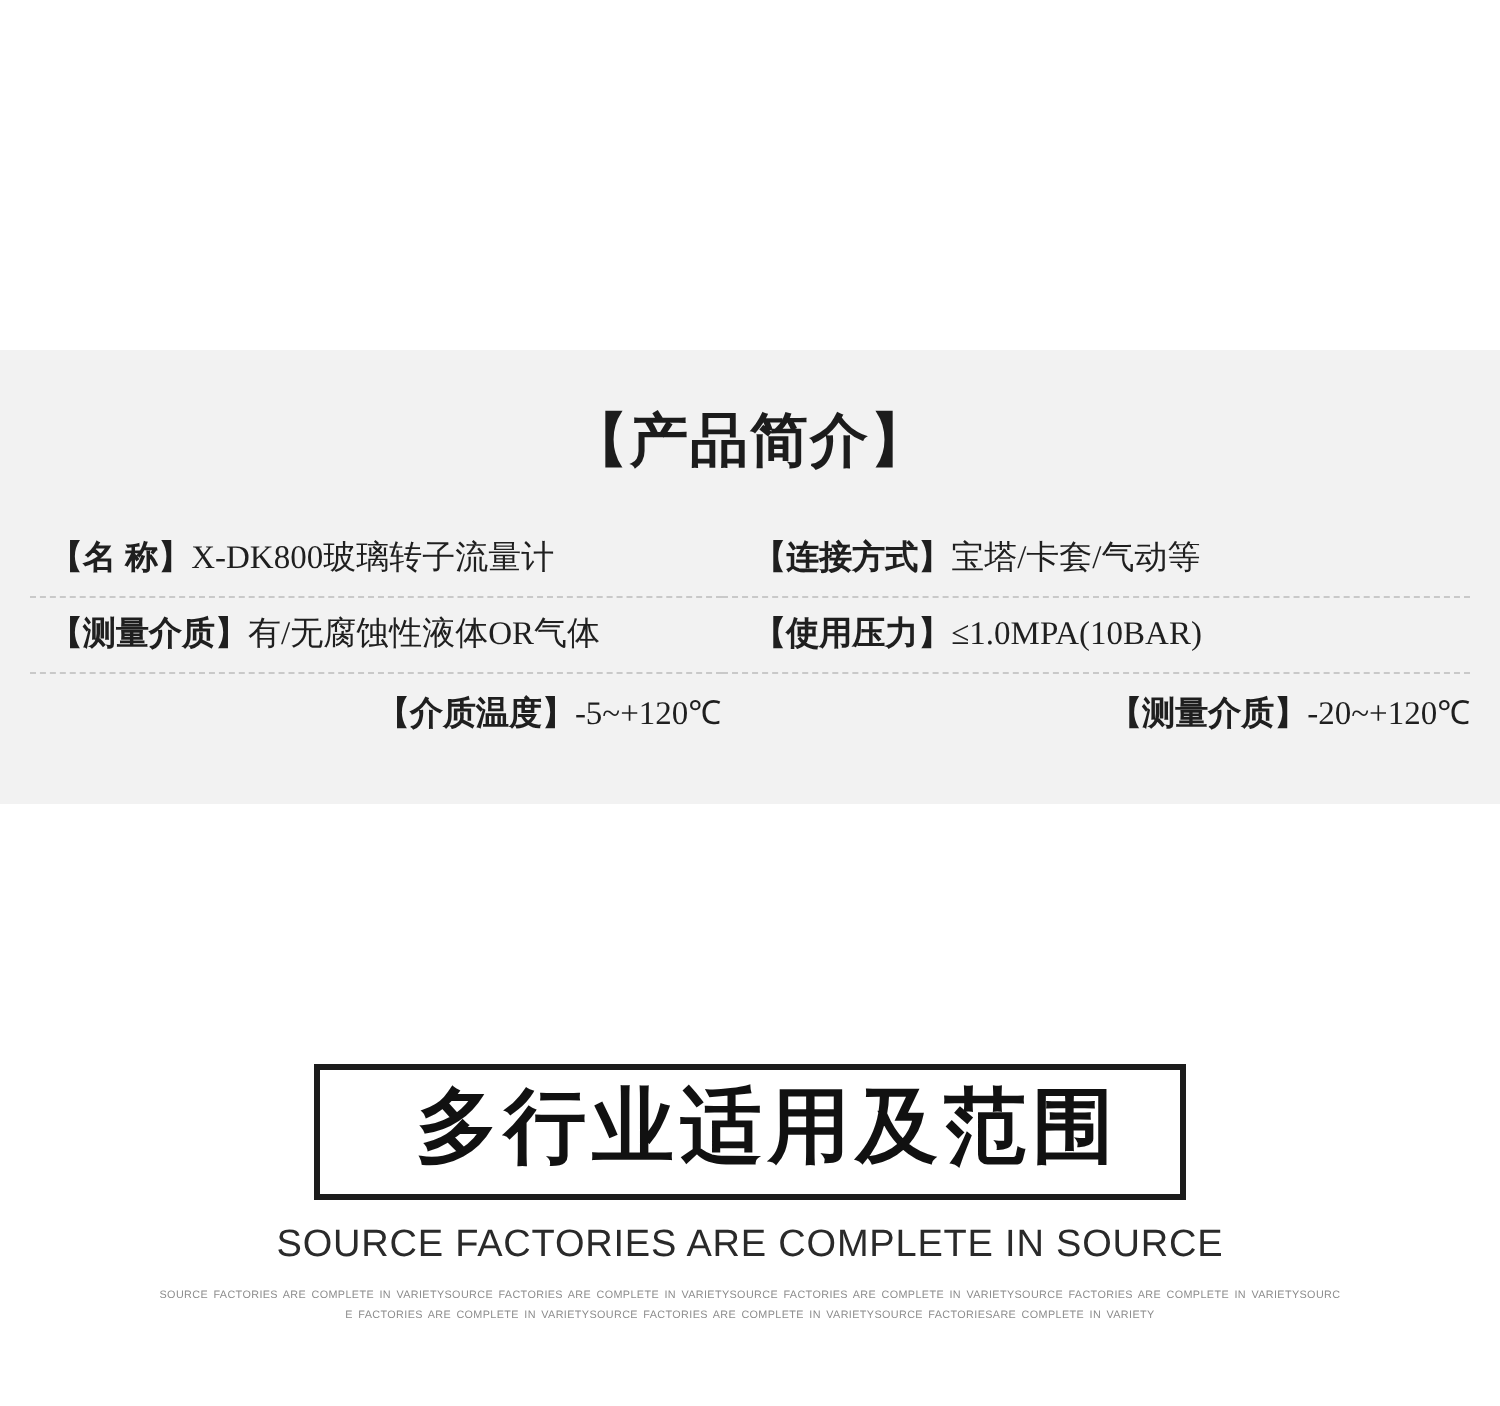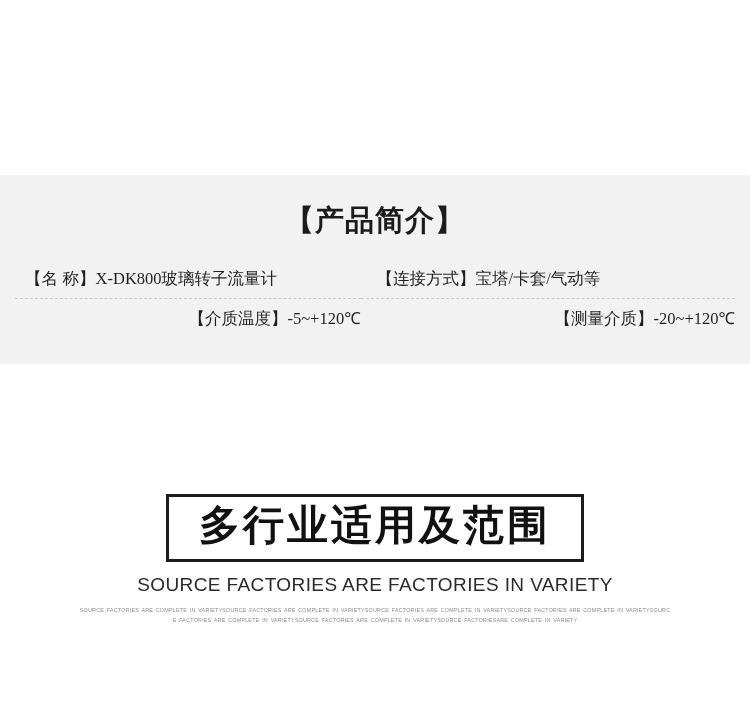--- a/index.html
+++ b/index.html
@@ -61,20 +61,21 @@
   .spec-table td.col-left {
     width: 48%;
     padding-left: 10px;
   }
   .spec-table td.col-right {
     width: 52%;
     padding-left: 16px;
   }
   .lbl {
     letter-spacing: 0px;
+    font-weight: bold;
   }
   .val {
     letter-spacing: 0px;
     font-family: Liberation Serif, serif;
   }
 
   
   .mid-gap {
     height: 130px;
     background: #ffffff;
@@ -86,21 +87,21 @@
     width: 750px;
     text-align: center;
   }
   .banner-box-wrap {
     position: relative;
     display: inline-block;
   }
   .banner-box {
     display: inline-block;
     border: 3px solid #1c1c1c;
-    padding: 6px 30px 10px 30px;
+    padding: 6px 30px 10px 48px;
     position: relative;
     z-index: 2;
     background: #ffffff;
   }
   .banner-title {
     font-size: 41px;
     font-weight: bold;
     letter-spacing: 3px;
     color: #111111;
     line-height: 1.12;
@@ -156,39 +157,47 @@
         <tr>
           <td class="col-left">
             <span class="lbl">【名        称】</span><span class="val">X-DK800玻璃转子流量计</span>
           </td>
           <td class="col-right">
             <span class="lbl">【连接方式】</span><span class="val">宝塔/卡套/气动等</span>
           </td>
         </tr>
         <tr>
           <td class="col-left">
+            <span class="lbl">【测量介质】</span><span class="val">有/无腐蚀性液体OR气体</span>
+          </td>
+          <td class="col-right">
+            <span class="lbl">【使用压力】</span><span class="val">≤1.0MPA(10BAR)</span>
+          </td>
+        </tr>
+        <tr>
+          <td class="col-left">
             <span class="lbl">【介质温度】</span><span class="val">-5~+120℃</span>
           </td>
           <td class="col-right">
             <span class="lbl">【测量介质】</span><span class="val">-20~+120℃</span>
           </td>
         </tr>
       </tbody>
     </table>
   </div>
 
   <div class="mid-gap"></div>
 
   <div class="banner">
     <div class="banner-box-wrap">
       <span class="rule left"></span>
       <span class="rule right"></span>
       <div class="banner-box">
         <div class="banner-title">多行业适用及范围</div>
       </div>
     </div>
-    <div class="banner-sub">SOURCE FACTORIES ARE FACTORIES IN VARIETY</div>
+    <div class="banner-sub">SOURCE FACTORIES ARE COMPLETE IN SOURCE</div>
     <div class="banner-micro">SOURCE FACTORIES ARE COMPLETE IN VARIETYSOURCE FACTORIES ARE COMPLETE IN VARIETYSOURCE FACTORIES ARE COMPLETE IN VARIETYSOURCE FACTORIES ARE COMPLETE IN VARIETYSOURC</div>
     <div class="banner-micro" style="margin-top:0;">E FACTORIES ARE COMPLETE IN VARIETYSOURCE FACTORIES ARE COMPLETE IN VARIETYSOURCE FACTORIESARE COMPLETE IN VARIETY</div>
   </div>
 
   <div class="bottom-spacer"></div>
 </div>
 
 </body></html>

